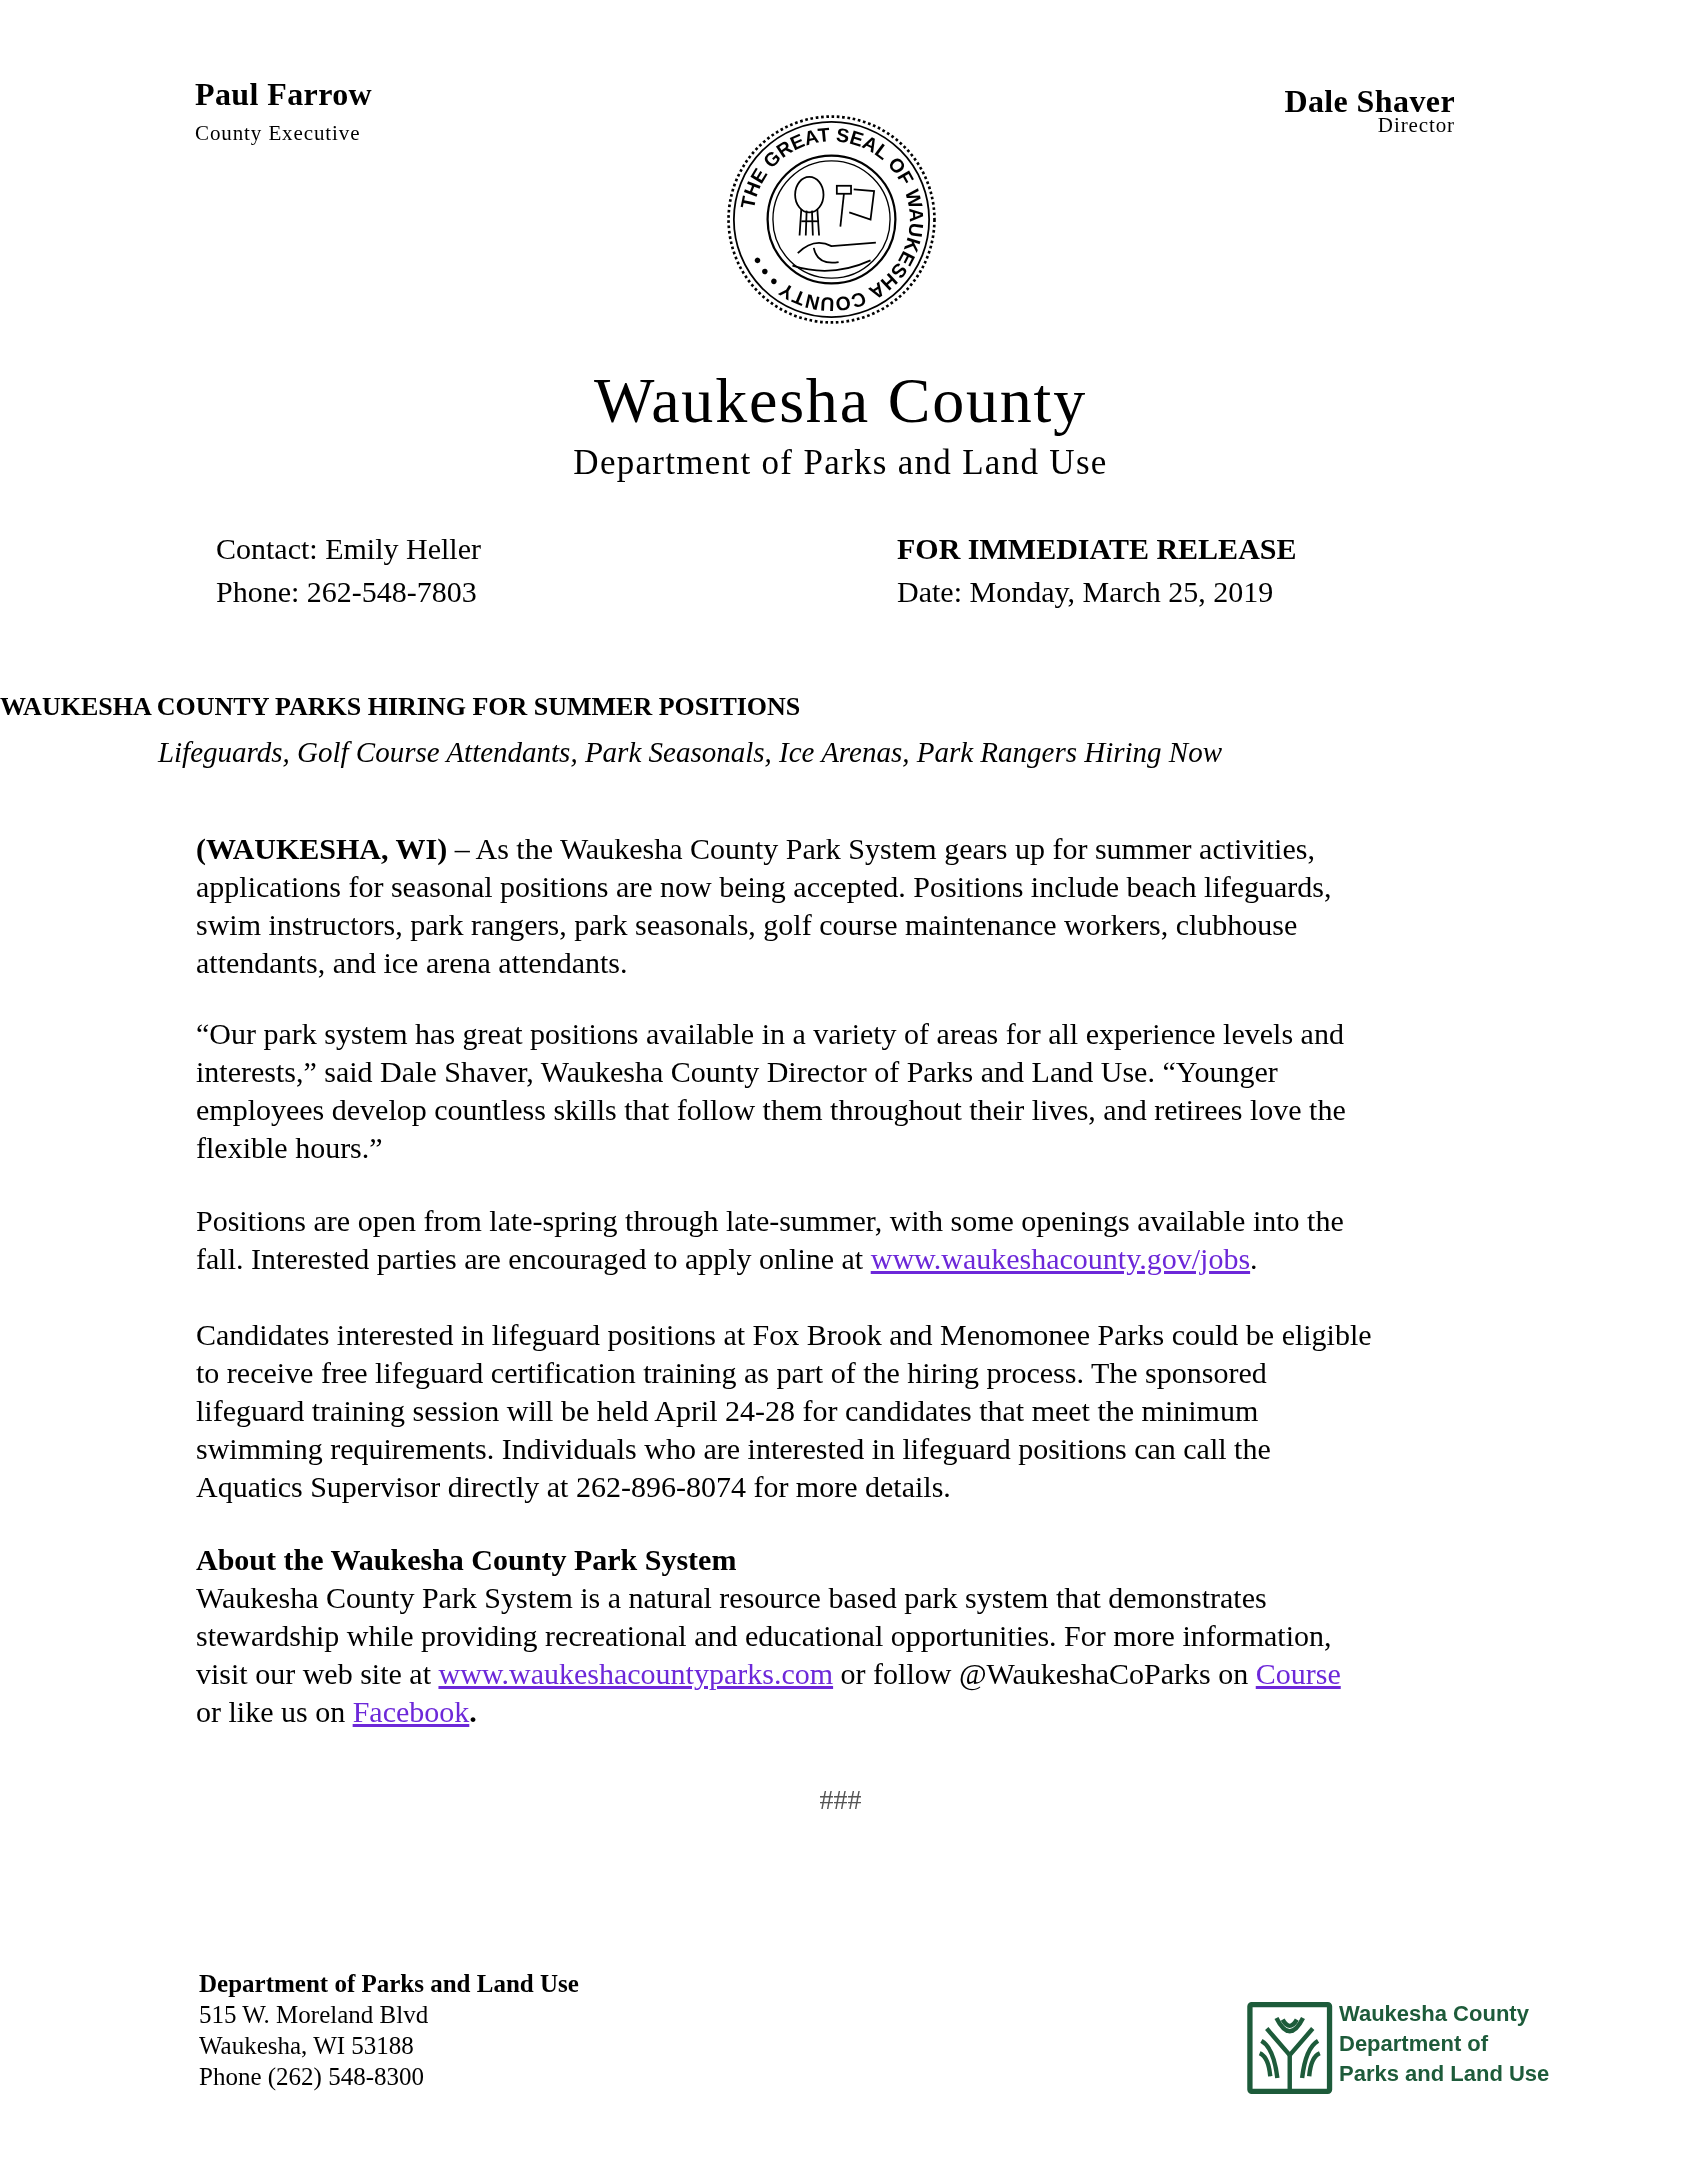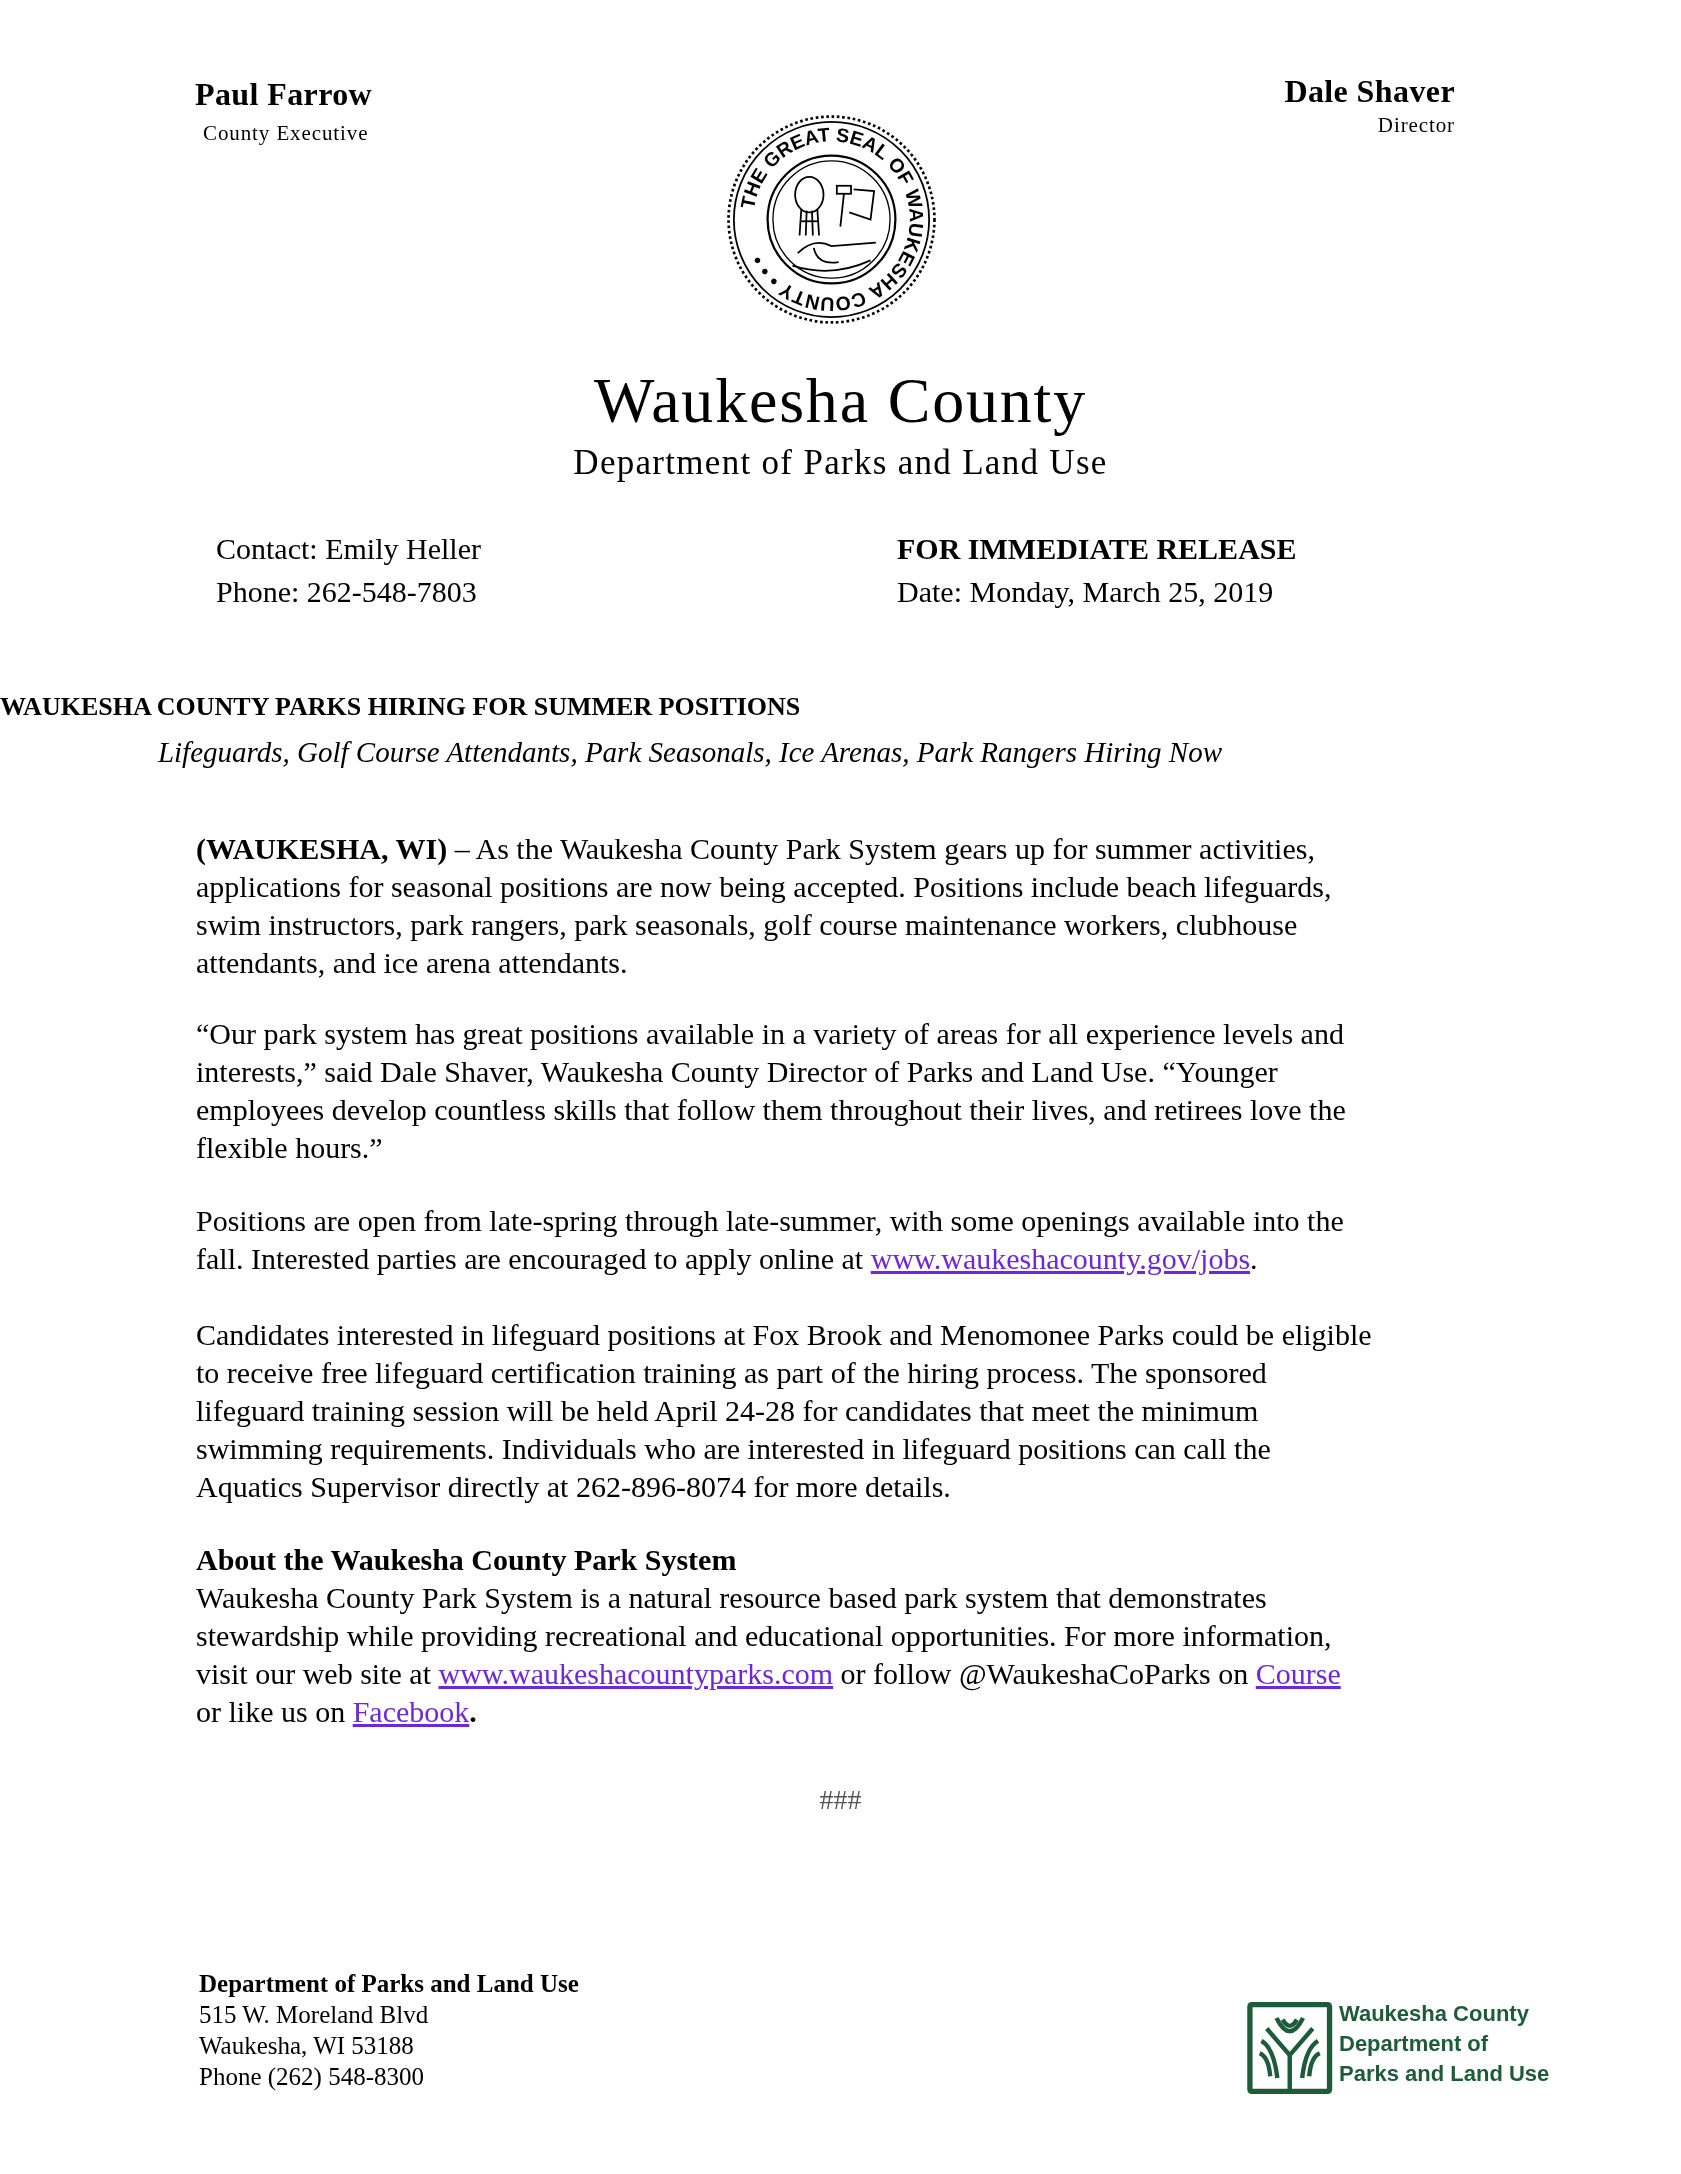--- a/index.html
+++ b/index.html
@@ -22,22 +22,22 @@
   .footer{left:199px;top:1968px;font-size:25px;line-height:31px;}
   .footer .b{font-weight:bold;}
   #logo{left:1247px;top:2002px;width:310px;height:98px;}
   .logo-text{left:1339px;top:1999px;font-family:"Liberation Sans","DejaVu Sans",sans-serif;
              font-weight:bold;color:#1d5b3a;font-size:22px;line-height:30px;}
 </style>
 </head>
 <body>
 
 <div class="abs hdr-name" style="left:195px;top:76px;">Paul Farrow</div>
-<div class="abs hdr-title" style="left:195px;top:121px;margin-left:8px;">County Executive</div>
-<div class="abs hdr-name" style="right:226px;top:73px;text-align:right;">Dale Shaver</div>
+<div class="abs hdr-title" style="left:195px;top:121px;">County Executive</div>
+<div class="abs hdr-name" style="right:226px;top:83px;text-align:right;">Dale Shaver</div>
 <div class="abs hdr-title" style="right:226px;top:113px;text-align:right;">Director</div>
 
 <div class="abs" id="seal">
   <svg width="213" height="213" viewBox="0 0 240 240">
     <defs>
       <path id="sealArc" d="M 120,120 m -88,0 a 88,88 0 1,1 176,0 a 88,88 0 1,1 -176,0"></path>
     </defs>
     <circle cx="120" cy="120" r="116" fill="none" stroke="#000" stroke-width="3" stroke-dasharray="3 3"></circle>
     <circle cx="120" cy="120" r="110" fill="none" stroke="#000" stroke-width="2"></circle>
     <circle cx="120" cy="120" r="72" fill="none" stroke="#000" stroke-width="2.5"></circle>

